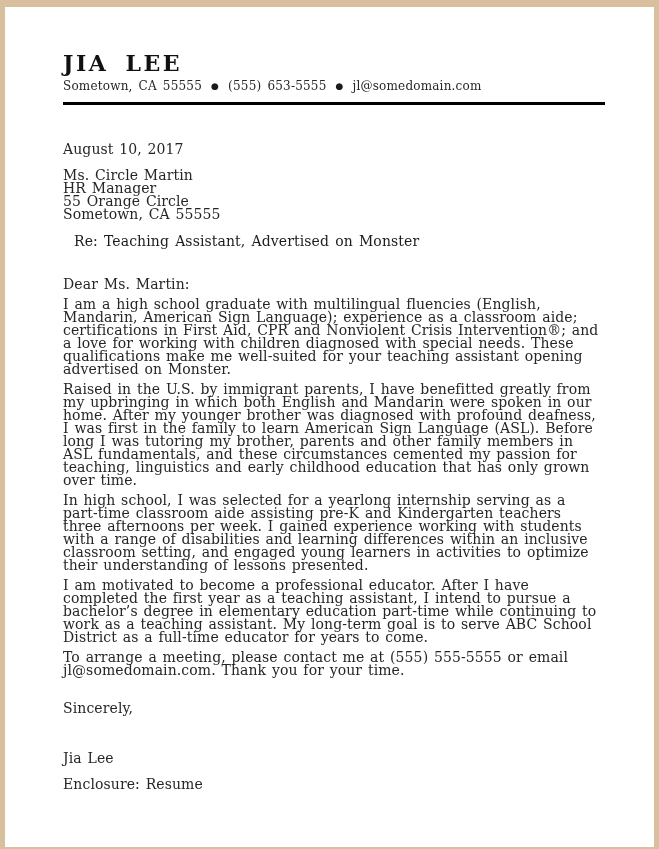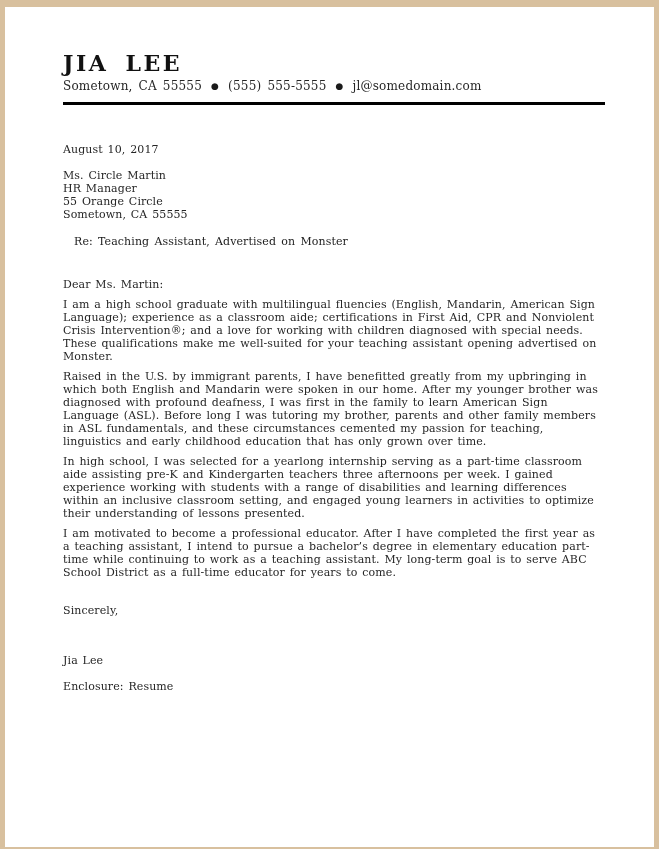--- a/index.html
+++ b/index.html
@@ -49,21 +49,21 @@
     top: -1px;
     color: #1a1a1a;
   }
   .rule {
     margin-top: 7px;
     height: 3px;
     background: #000000;
   }
   
   .letter {
-    font-size: 11px;
+    font-size: 14px;
     line-height: 13px;
     color: #262626;
     word-spacing: 1.2px;
     letter-spacing: 0.1px;
   }
   .date { margin-top: 38px; }
   .recipient { margin-top: 13px; }
   .subject {
     margin-top: 14px;
     font-weight: normal;
@@ -81,21 +81,21 @@
   .enclosure { margin-top: 13px; }
 </style>
 </head>
 <body>
 
 <div class="page">
 
   <div>
     <div class="name">JIA LEE</div>
     <div class="contact">
-      <span>Sometown, CA 55555</span><span class="sep">●</span><span>(555) 555-5555</span><span class="sep">●</span><span>jl@somedomain.com</span>
+      <span>Sometown, CA 55555</span><span class="sep">●</span><span>(555) 653-5555</span><span class="sep">●</span><span>jl@somedomain.com</span>
     </div>
     <div class="rule"></div>
   </div>
 
   <div class="letter">
     <div class="date">August 10, 2017</div>
 
     <div class="recipient">
         <div class="addr-line">Ms. Circle Martin</div>
         <div class="addr-line">HR Manager</div>
@@ -105,20 +105,21 @@
 
     <div class="subject">Re: Teaching Assistant, Advertised on Monster</div>
 
     <div class="salutation">Dear Ms. Martin:</div>
 
     <div class="paragraphs">
         <div class="para">I am a high school graduate with multilingual fluencies (English, Mandarin, American Sign Language); experience as a classroom aide; certifications in First Aid, CPR and Nonviolent Crisis Intervention®; and a love for working with children diagnosed with special needs. These qualifications make me well-suited for your teaching assistant opening advertised on Monster.</div>
         <div class="para">Raised in the U.S. by immigrant parents, I have benefitted greatly from my upbringing in which both English and Mandarin were spoken in our home. After my younger brother was diagnosed with profound deafness, I was first in the family to learn American Sign Language (ASL). Before long I was tutoring my brother, parents and other family members in ASL fundamentals, and these circumstances cemented my passion for teaching, linguistics and early childhood education that has only grown over time.</div>
         <div class="para">In high school, I was selected for a yearlong internship serving as a part-time classroom aide assisting pre-K and Kindergarten teachers three afternoons per week. I gained experience working with students with a range of disabilities and learning differences within an inclusive classroom setting, and engaged young learners in activities to optimize their understanding of lessons presented.</div>
         <div class="para">I am motivated to become a professional educator. After I have completed the first year as a teaching assistant, I intend to pursue a bachelor’s degree in elementary education part-time while continuing to work as a teaching assistant. My long-term goal is to serve ABC School District as a full-time educator for years to come.</div>
+        <div class="para">To arrange a meeting, please contact me at (555) 555-5555 or email jl@somedomain.com. Thank you for your time.</div>
       </div>
 
     <div class="closing">Sincerely,</div>
 
     <div class="signature">Jia Lee</div>
 
     <div class="enclosure">Enclosure: Resume</div>
   </div>
 
 </div>

